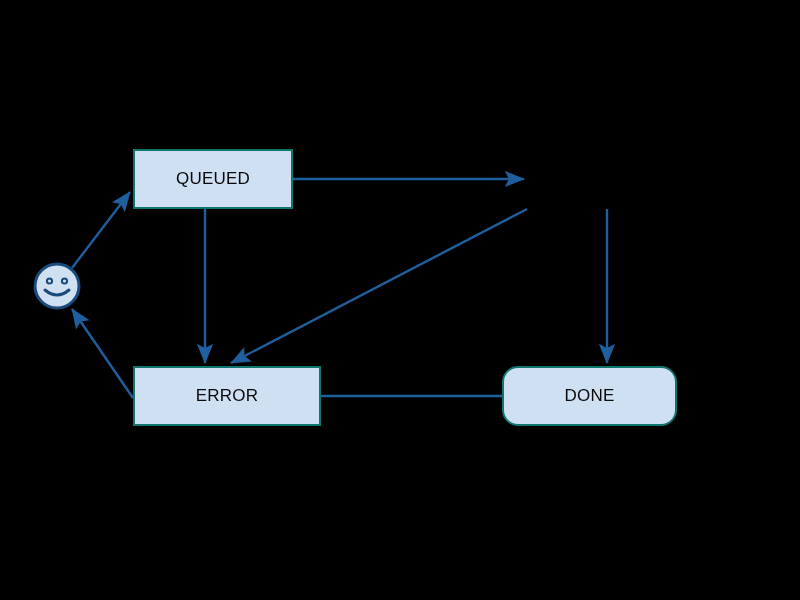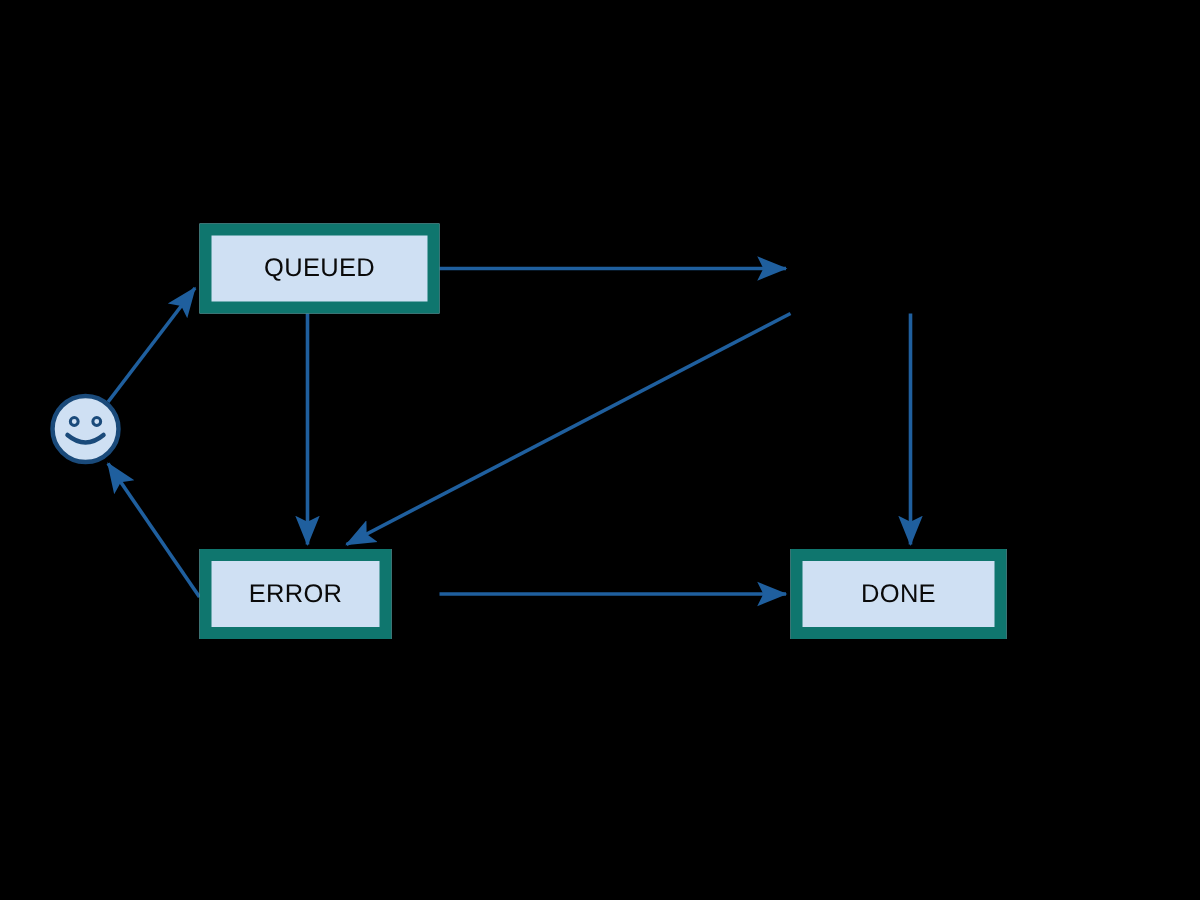--- a/index.html
+++ b/index.html
@@ -24,38 +24,38 @@
     position: absolute;
     left: 0;
     top: 0;
     width: 800px;
     height: 600px;
   }
   .state-node {
     position: absolute;
     box-sizing: border-box;
     background: #cfe0f3;
-    border: 8px solid #0f766e;
+    border: 2px solid #0f766e;
     display: flex;
     align-items: center;
     justify-content: center;
   }
   .state-label {
     color: #0a0a0a;
     font-family: "Liberation Sans", sans-serif;
     font-size: 17px;
     font-weight: 400;
     letter-spacing: 0.2px;
     white-space: nowrap;
     user-select: none;
   }
   #node-queued      { left: 133px; top: 149px; width: 160px; height: 60px; }
   #node-in-progress { left: 527px; top: 149px; width: 160px; height: 60px; }
-  #node-error       { left: 133px; top: 366px; width: 128px; height: 60px; }
-  #node-done        { left: 527px; top: 366px; width: 144px; height: 60px; }
+  #node-error       { left: 133px; top: 366px; width: 188px; height: 60px; }
+  #node-done        { left: 502px; top: 366px; width: 175px; height: 60px; border-radius: 16px; }
   #node-start {
     position: absolute;
     left: 32px;
     top: 261px;
     width: 50px;
     height: 50px;
   }
   .edge-label {
     position: absolute;
     color: #000000;

